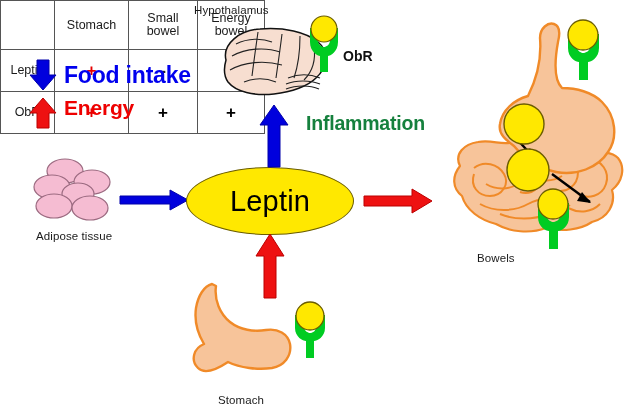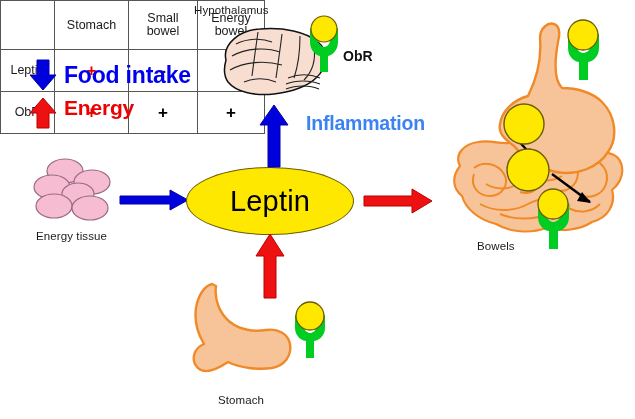--- a/index.html
+++ b/index.html
@@ -6,21 +6,21 @@
   body{width:635px;height:419px;overflow:hidden;
        font-family:"Liberation Sans",sans-serif;color:#000;}
   #stage{position:relative;width:635px;height:419px;background:#fff;}
 
   .abs{position:absolute;}
 
   
   .lbl-small{font-size:11.5px;color:#1a1a1a;letter-spacing:.1px;white-space:nowrap;}
   .bigblue{font-size:23px;font-weight:bold;color:#0000ee;white-space:nowrap;letter-spacing:-.2px;}
   .bigred{font-size:21px;font-weight:bold;color:#ee0000;white-space:nowrap;letter-spacing:-.2px;line-height:20px;text-align:center;}
-  .inflam{font-size:19.5px;font-weight:bold;color:#3b82f6;line-height:21px;white-space:nowrap;letter-spacing:-.2px;}
+  .inflam{font-size:19.5px;font-weight:bold;color:#15803d;line-height:21px;white-space:nowrap;letter-spacing:-.2px;}
   .obr-lbl{font-size:14px;font-weight:bold;color:#111;white-space:nowrap;}
   .leptin-txt{font-size:29px;color:#000;letter-spacing:.2px;}
 
   
   #leptin-node{left:186px;top:167px;width:166px;height:66px;
     background:#ffe800;border:1.6px solid #6b5d00;border-radius:50%;
     display:flex;align-items:center;justify-content:center;}
 
   
   #tissue-table{left:348px;top:287px;border-collapse:collapse;
@@ -87,21 +87,21 @@
   <svg class="abs" style="left:30px;top:158px;" width="90" height="66" viewBox="0 0 90 66">
     <g fill="#f5bcd2" stroke="#9b6a80" stroke-width="1.2">
       <ellipse cx="35" cy="13" rx="18" ry="12"></ellipse>
       <ellipse cx="62" cy="24" rx="18" ry="12"></ellipse>
       <ellipse cx="22" cy="29" rx="18" ry="12"></ellipse>
       <ellipse cx="48" cy="36" rx="16" ry="11"></ellipse>
       <ellipse cx="24" cy="48" rx="18" ry="12"></ellipse>
       <ellipse cx="60" cy="50" rx="18" ry="12"></ellipse>
     </g>
   </svg>
-  <div class="abs lbl-small" style="left:36px;top:230px;">Energy tissue</div>
+  <div class="abs lbl-small" style="left:36px;top:230px;">Adipose tissue</div>
 
   <svg class="abs" style="left:118px;top:188px;" width="72" height="24" viewBox="0 0 72 24">
     <path d="M2 8 L52 8 L52 2 L70 12 L52 22 L52 16 L2 16 Z" fill="#0000dd" stroke="#0000aa" stroke-width="1"></path>
   </svg>
 
   <div class="abs" id="leptin-node">
     <span class="leptin-txt">Leptin</span>
   </div>
 
   <svg class="abs" style="left:258px;top:103px;" width="32" height="66" viewBox="0 0 32 66">
@@ -164,21 +164,21 @@
     <circle cx="23" cy="19" r="15" fill="#ffe800" stroke="#6b5d00" stroke-width="1.3"></circle>
   </svg>
 
   <svg class="abs" style="left:530px;top:185px;" width="46" height="66" viewBox="0 0 46 66">
     <path d="M8 18 L8 32 C8 42 16 46 19 46 L19 64 L28 64 L28 46
              C31 46 39 42 39 32 L39 18 L30 18 L30 30
              C30 35 26 37 23 37 C21 37 17 35 17 30 L17 18 Z" fill="#00cc22"></path>
     <circle cx="23" cy="19" r="15" fill="#ffe800" stroke="#6b5d00" stroke-width="1.3"></circle>
   </svg>
 
-  <div class="abs lbl-small" style="left:477px;top:240px;">Bowels</div>
+  <div class="abs lbl-small" style="left:477px;top:252px;">Bowels</div>
 
   <svg class="abs" style="left:178px;top:282px;" width="135" height="110" viewBox="0 0 135 110">
     <path d="M38 4 C36 18 42 32 52 40 C62 48 76 50 88 48
              C100 46 110 52 112 62 C114 74 106 84 94 86
              C80 88 62 86 50 80 C38 88 26 92 20 86
              C12 78 16 66 26 62 C20 52 16 40 18 26
              C20 14 26 4 34 2 Z" fill="#f7c49a" stroke="#f08a28" stroke-width="2.4" stroke-linejoin="round"></path>
   </svg>
 
   <svg class="abs" style="left:288px;top:298px;" width="44" height="62" viewBox="0 0 44 62">

